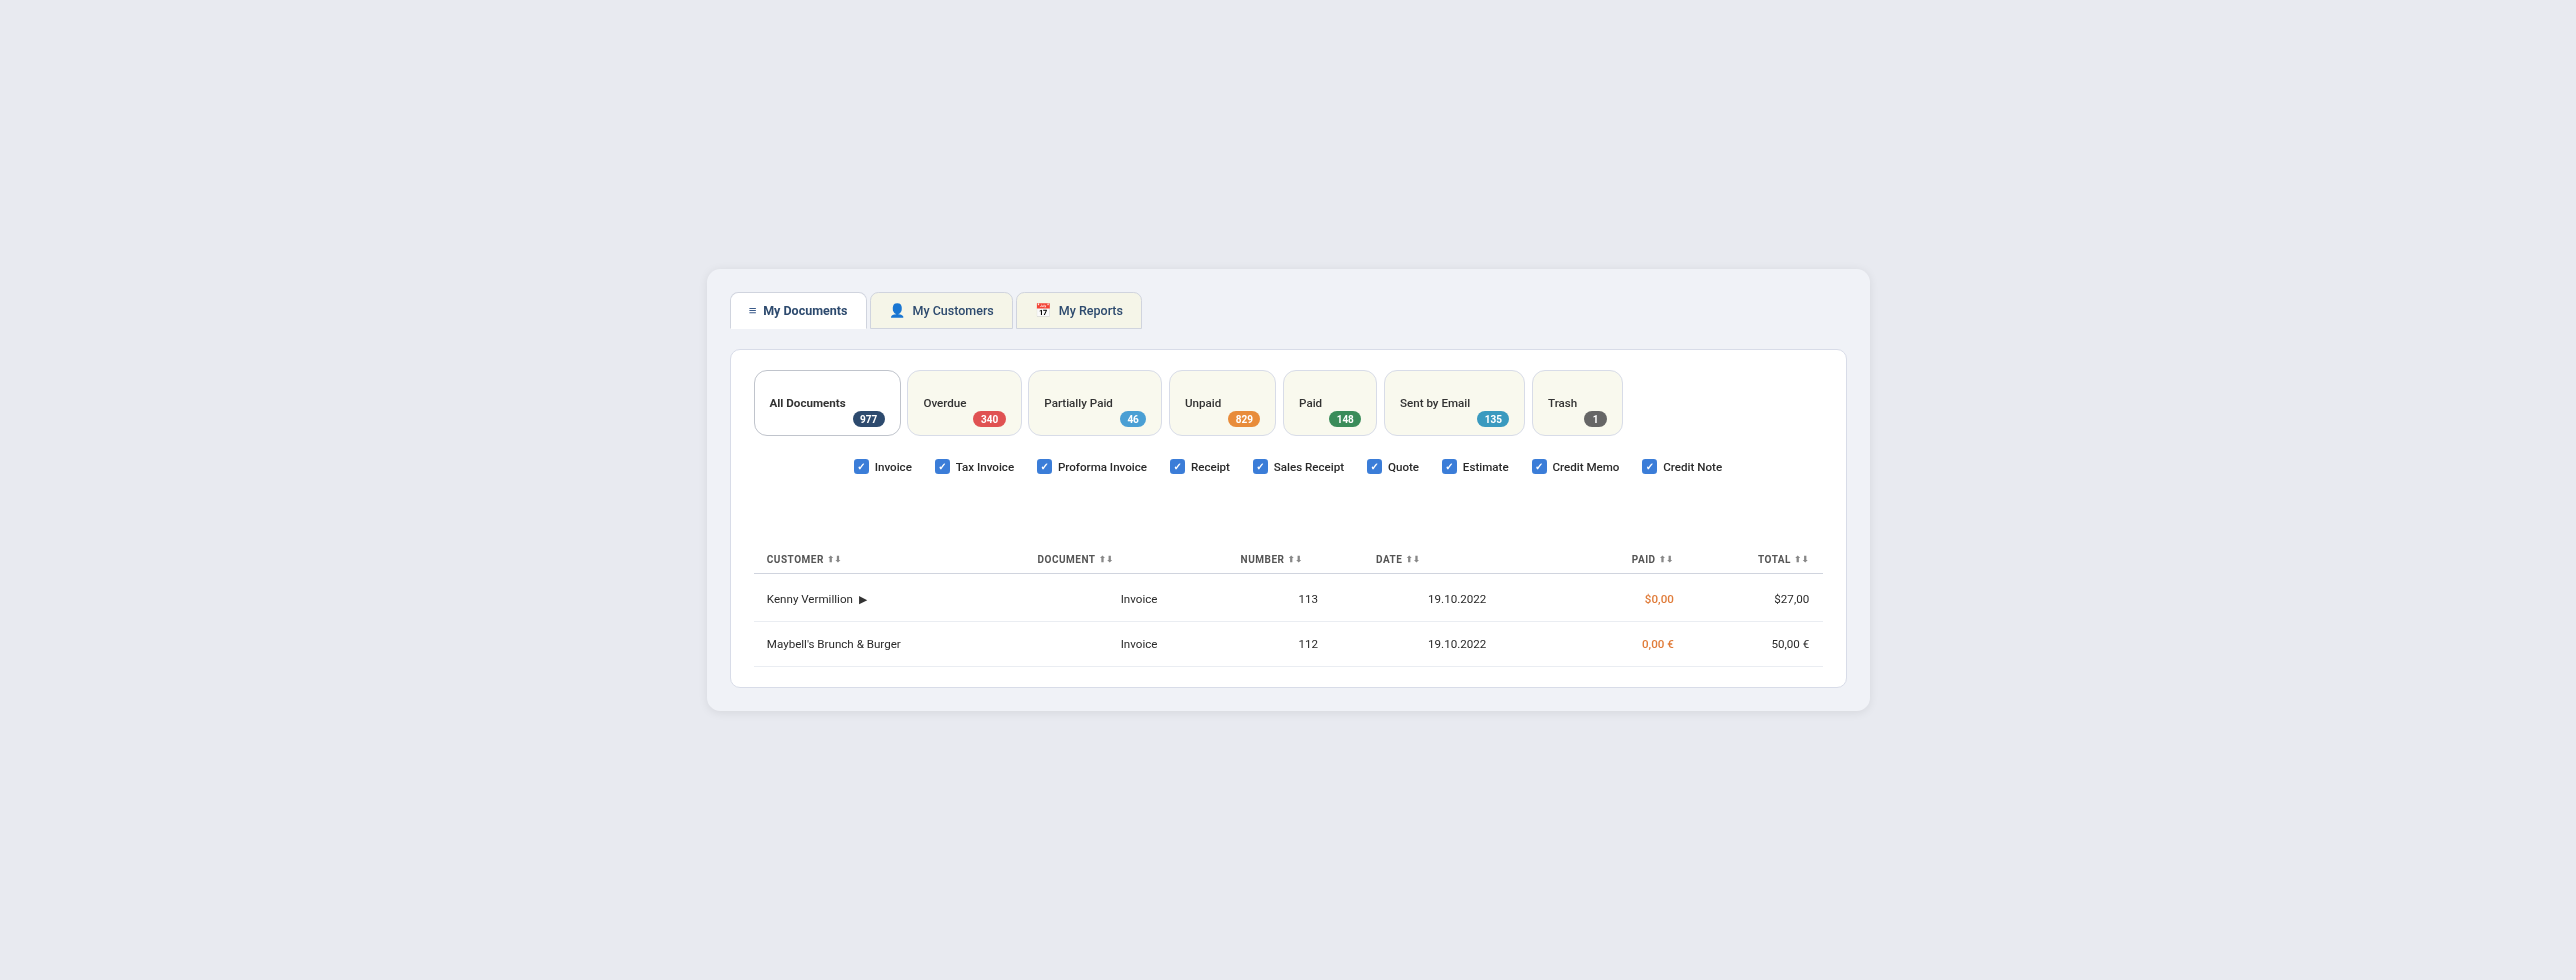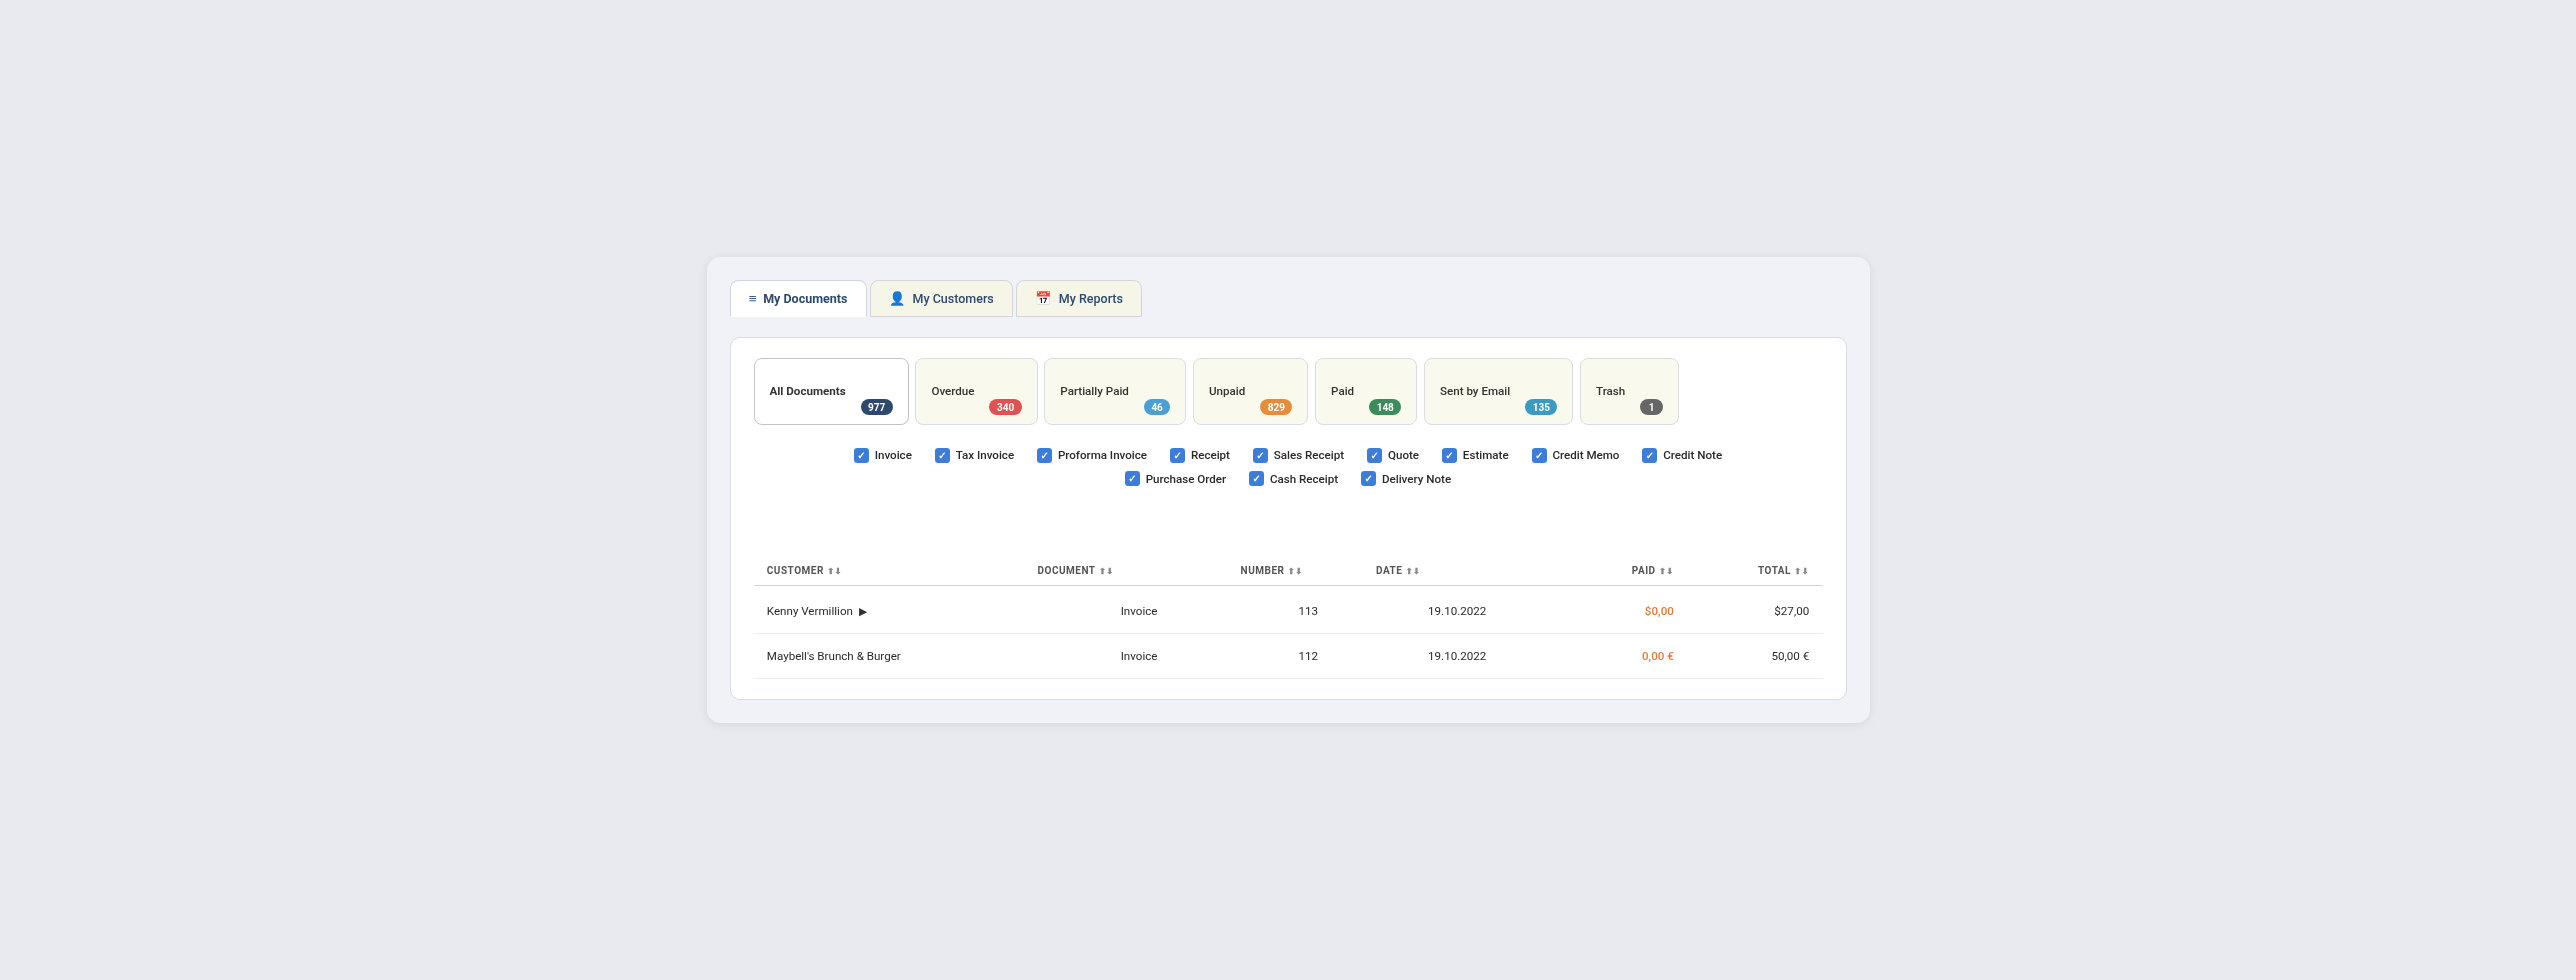--- a/index.html
+++ b/index.html
@@ -61,23 +61,23 @@
     
     .filter-tabs {
       display: flex;
       flex-wrap: wrap;
       gap: 6.6px;
       margin-bottom: 23px;
     }
     .filter-tab {
       display: flex;
       align-items: center;
-      gap: 15px;
+      gap: 7px;
       padding: 8.3px 15px;
-      border-radius: 8px;
+      border-radius: 13px;
       border: 1.2px solid #d8dce8;
       cursor: pointer;
       font-size: 11.6px;
       font-weight: 500;
       color: #333;
       background: #f9f9ee;
       white-space: nowrap;
     }
     .filter-tab.active {
       background: #ffffff;
@@ -152,21 +152,21 @@
       border-bottom: 1.7px solid #d0d4de;
       margin-bottom: 3.3px;
     }
     .th {
       font-size: 10px;
       font-weight: 700;
       color: #555;
       letter-spacing: 0.05em;
       text-transform: uppercase;
       display: flex;
-      align-items: flex-end;
+      align-items: flex-start;
       gap: 3.3px;
       margin-top: 48px;
     }
     .th.right { justify-content: flex-end; }
     .sort-icon {
       color: #888;
       font-size: 8.3px;
     }
     .table-row {
       display: grid;
@@ -287,34 +287,20 @@
         </label>
         <label class="checkbox-item">
           <span class="checkbox-box"></span>
           <span>Credit Memo</span>
         </label>
         <label class="checkbox-item">
           <span class="checkbox-box"></span>
           <span>Credit Note</span>
         </label>
       </div>
-      <div class="checkbox-row">
-        <label class="checkbox-item">
-          <span class="checkbox-box"></span>
-          <span>Purchase Order</span>
-        </label>
-        <label class="checkbox-item">
-          <span class="checkbox-box"></span>
-          <span>Cash Receipt</span>
-        </label>
-        <label class="checkbox-item">
-          <span class="checkbox-box"></span>
-          <span>Delivery Note</span>
-        </label>
-      </div>
     </div>
 
     <div class="table-section">
       <div class="table-header">
         <div class="th">
           <span>CUSTOMER</span>
           <span class="sort-icon">⬆⬇</span>
         </div>
         <div class="th">
           <span>DOCUMENT</span>

